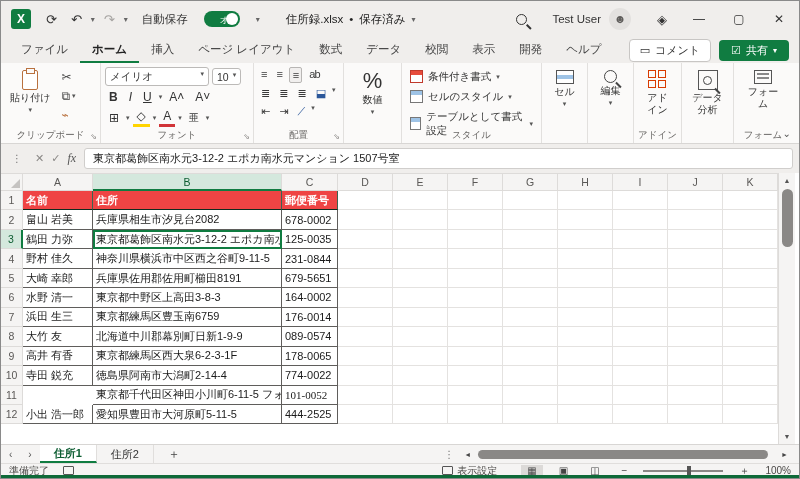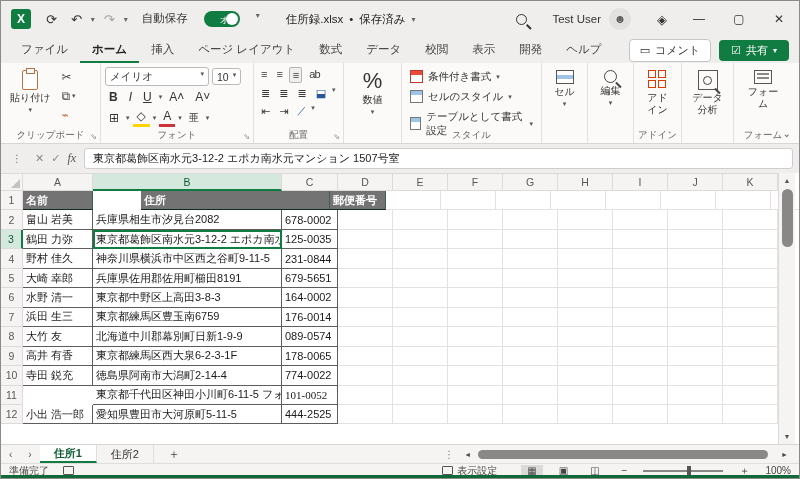--- a/index.html
+++ b/index.html
@@ -8,21 +8,21 @@
          border:1px solid #8a8a8a; overflow:hidden; font-size:11px; color:#333; }
 
   
   .titlebar { position:absolute; top:0; left:0; width:100%; height:36px; background:#f0eeec; display:flex; align-items:center; }
   .xl-logo { width:20px; height:20px; margin:0 10px 0 10px; background:#107C41; color:#fff; font-weight:bold; font-size:12px;
              display:flex; align-items:center; justify-content:center; border-radius:3px; }
   .qat { display:flex; align-items:center; gap:4px; }
   .qat .btn { padding:2px 5px; border-radius:4px; font-size:13px; color:#333; }
   .qat .btn.dis { color:#a6a4a2; }
   .sm-chev { font-size:8px; color:#666; }
-  .autosave { display:flex; gap:16px; margin-left:14px; font-size:11.5px; }
+  .autosave { display:flex; align-items:center; gap:16px; margin-left:14px; font-size:11.5px; }
   .toggle { width:36px; height:16px; border-radius:9px; background:#107C41; position:relative; color:#fff; font-size:9px; }
   .toggle span.on-label { position:absolute; left:16px; top:2.5px; }
   .toggle .knob { position:absolute; right:2px; top:2px; width:12px; height:12px; background:#fff; border-radius:50%; }
   .doc-title { margin-left:26px; font-size:11.5px; color:#222; display:flex; gap:6px; align-items:center; }
   .tb-right { margin-left:auto; display:flex; align-items:center; height:100%; }
   .tb-icon { width:34px; height:100%; display:flex; align-items:center; justify-content:center; color:#333; font-size:13px; }
   .search-glyph { width:11px; height:11px; border:1.5px solid #333; border-radius:50%; position:relative; }
   .search-glyph:after { content:""; position:absolute; width:6px; height:1.5px; background:#333; transform:rotate(45deg); left:9px; top:11px; }
   .user { display:flex; align-items:center; gap:8px; font-size:11.5px; margin:0 14px; }
   .avatar { width:22px; height:22px; border-radius:50%; background:#e3e1df; color:#5f5d5b; display:flex; align-items:center; justify-content:center; font-size:12px; }
@@ -83,21 +83,21 @@
   .corner:after { content:""; position:absolute; right:2px; bottom:2px; border-left:9px solid transparent; border-bottom:9px solid #c5c3c1; }
   .colhdr { height:18px; background:#f5f4f3; border-right:1px solid #dddbd9; border-bottom:1px solid #dddbd9; border-top:1px solid #dddbd9;
             display:flex; align-items:center; justify-content:center; font-size:10.5px; color:#5a5856; }
   .colhdr.sel { background:#d4e8dd; color:#0c5c31; border-bottom:2px solid #107C41; }
   .rowhdr { width:22px; background:#f5f4f3; border-right:1px solid #dddbd9; border-bottom:1px solid #dddbd9;
             display:flex; align-items:center; justify-content:center; font-size:10.5px; color:#5a5856; flex:none; }
   .rowhdr.sel { background:#d4e8dd; color:#0c5c31; border-right:2px solid #107C41; }
   .grow { display:flex; }
   .cell { border-right:1px solid #e4e2e0; border-bottom:1px solid #e4e2e0; overflow:hidden; white-space:nowrap;
           display:flex; align-items:center; padding:0 3px; font-size:11px; color:#1a1a1a; flex:none; }
-  .cell.th { background:#737373; color:#fff; font-weight:bold; border-right:1px solid #3c6350; border-bottom:1px solid #0f2b1e; }
+  .cell.th { background:#ef4444; color:#fff; font-weight:bold; border-right:1px solid #3c6350; border-bottom:1px solid #0f2b1e; }
   .cell.data { border-right:1px solid #5f5d5b; border-bottom:1px solid #5f5d5b; }
   .cell.selcell { outline:2px solid #107C41; outline-offset:-2px; }
   .vscroll { position:absolute; top:172px; left:777px; width:17px; height:271px; background:#f5f4f3; border-left:1px solid #dddbd9; }
   .vscroll .arrow { height:15px; display:flex; align-items:center; justify-content:center; font-size:7px; color:#555; }
   .vscroll .thumb { position:absolute; top:16px; left:3px; width:11px; height:58px; background:#8a8886; border-radius:6px; }
   .vscroll .arrow.down { position:absolute; bottom:0; width:100%; }
 
   
   .sheetbar { position:absolute; top:443px; left:0; width:100%; height:19px; background:#f5f4f3; border-top:1px solid #d8d6d4; display:flex; align-items:center; }
   .nav { font-size:10px; color:#555; padding:0 8px; }
@@ -365,21 +365,21 @@
       <div class="colhdr" style="width: 55px;">G</div>
       <div class="colhdr" style="width: 55px;">H</div>
       <div class="colhdr" style="width: 55px;">I</div>
       <div class="colhdr" style="width: 55px;">J</div>
       <div class="colhdr" style="width: 55px;">K</div>
     </div>
   <div id="grid-rows">
       <div class="grow" style="height: 19.4615px;">
         <div class="rowhdr">1</div>
         <div class="cell th" style="width: 70px;">名前</div>
-        <div class="cell th" style="width: 189px; margin-left: 48px;">住所</div>
+        <div class="cell th" style="width: 189px;">住所</div>
         <div class="cell th" style="width: 56px;">郵便番号</div>
         <div class="cell" style="width: 55px;"></div>
         <div class="cell" style="width: 55px;"></div>
         <div class="cell" style="width: 55px;"></div>
         <div class="cell" style="width: 55px;"></div>
         <div class="cell" style="width: 55px;"></div>
         <div class="cell" style="width: 55px;"></div>
         <div class="cell" style="width: 55px;"></div>
         <div class="cell" style="width: 55px;"></div>
       </div>

